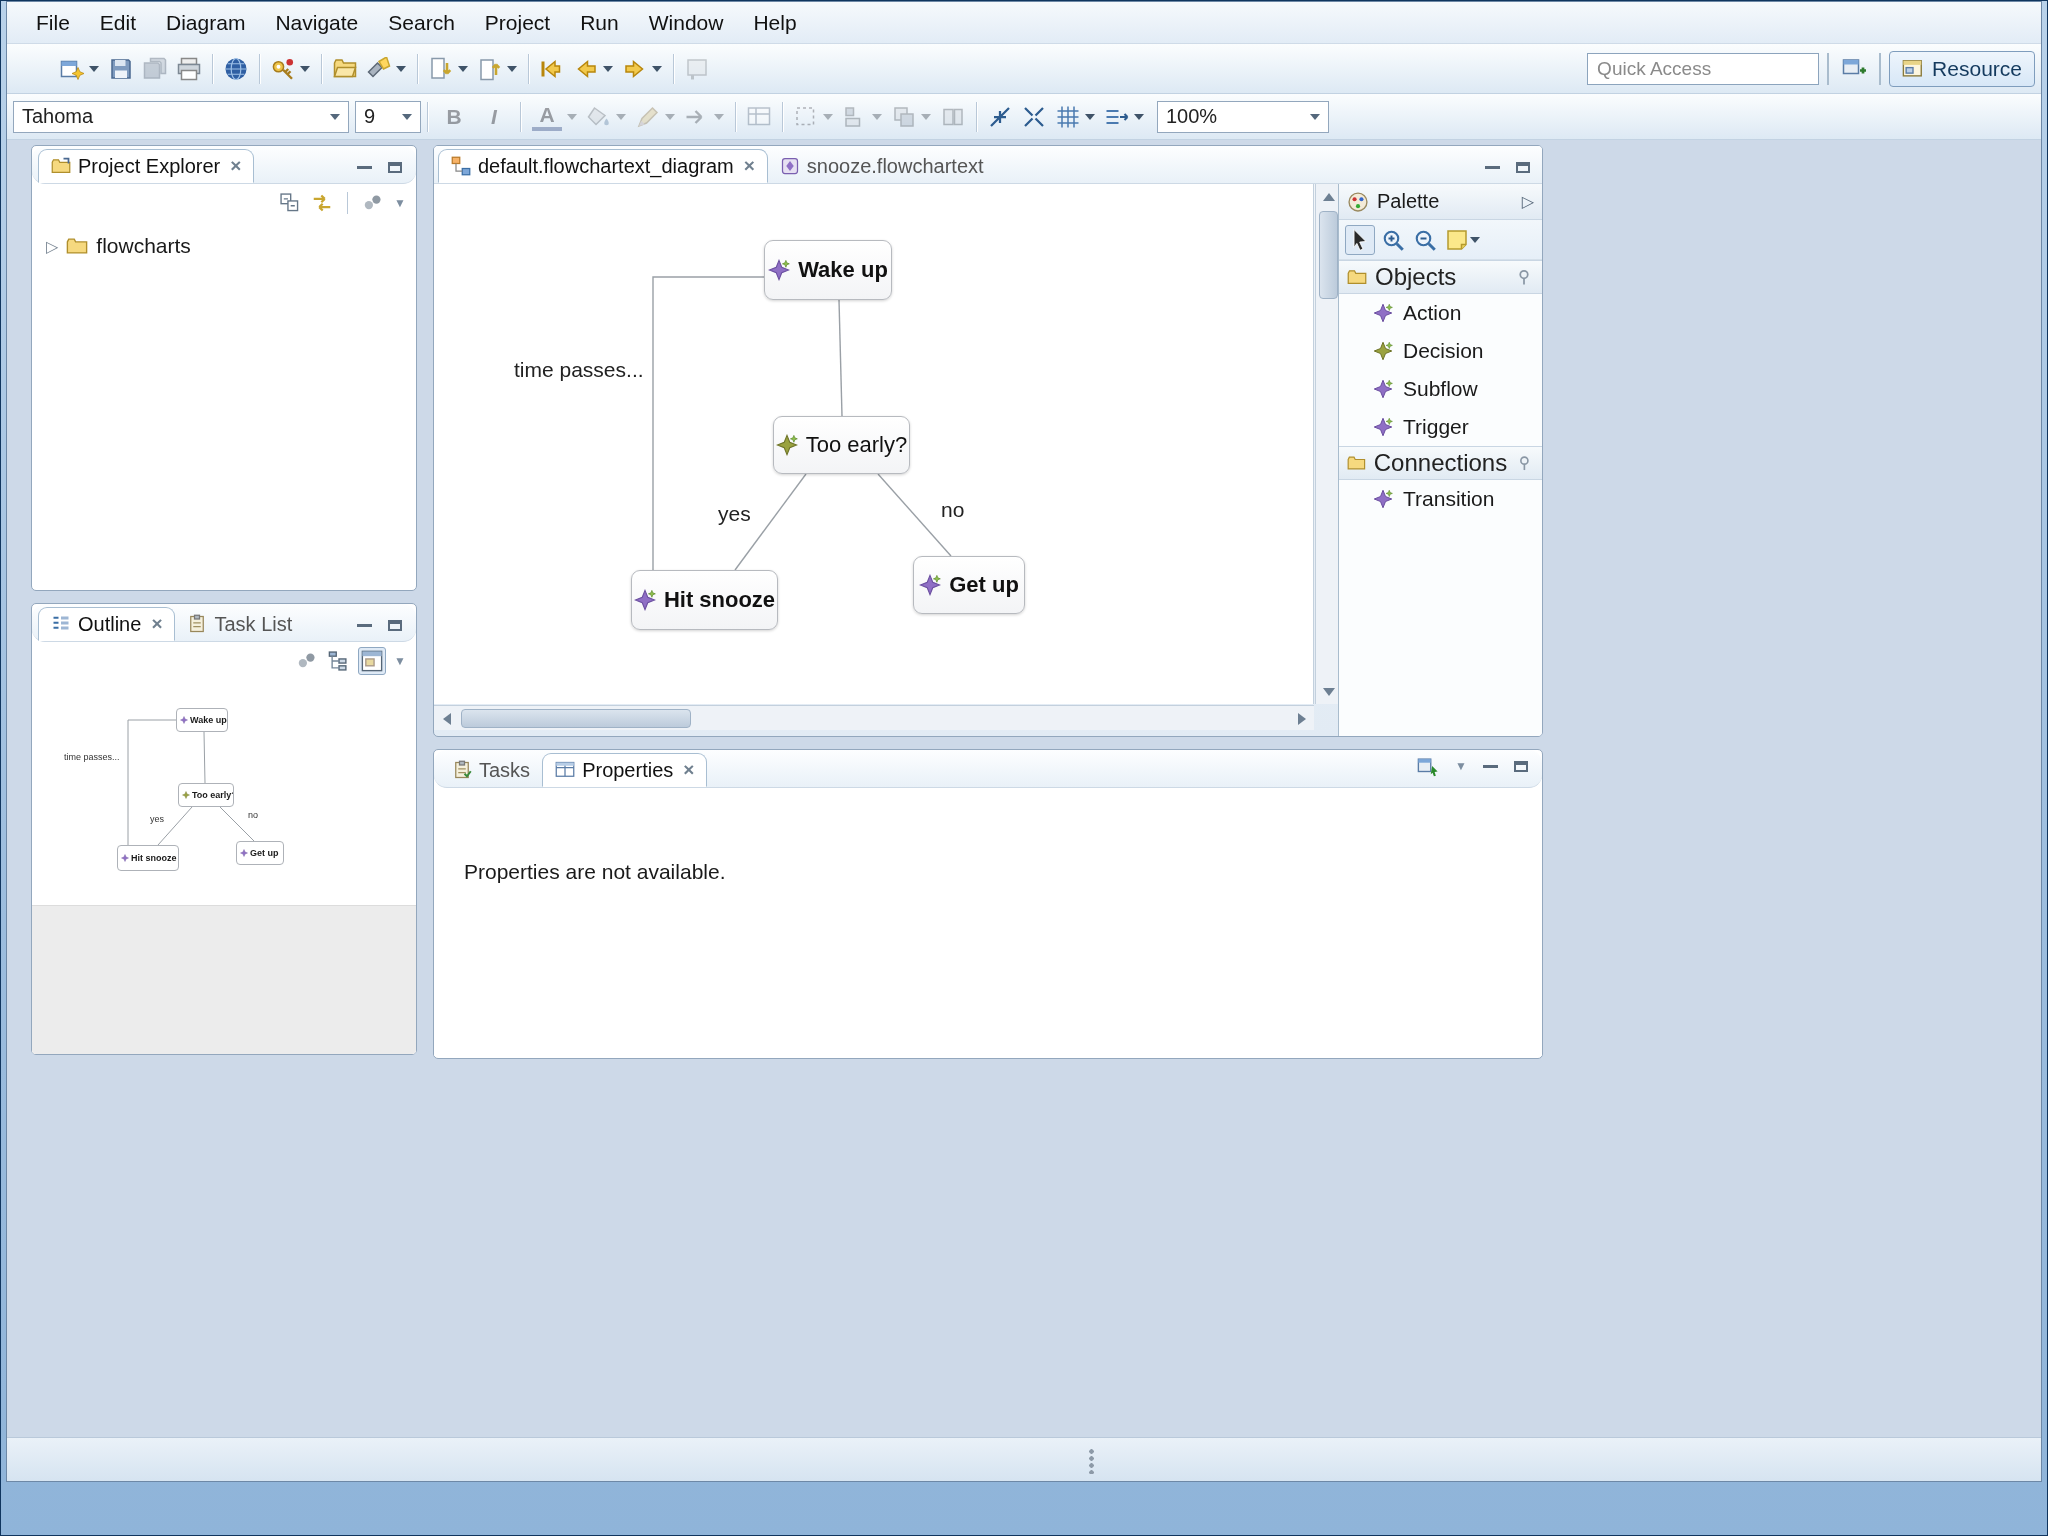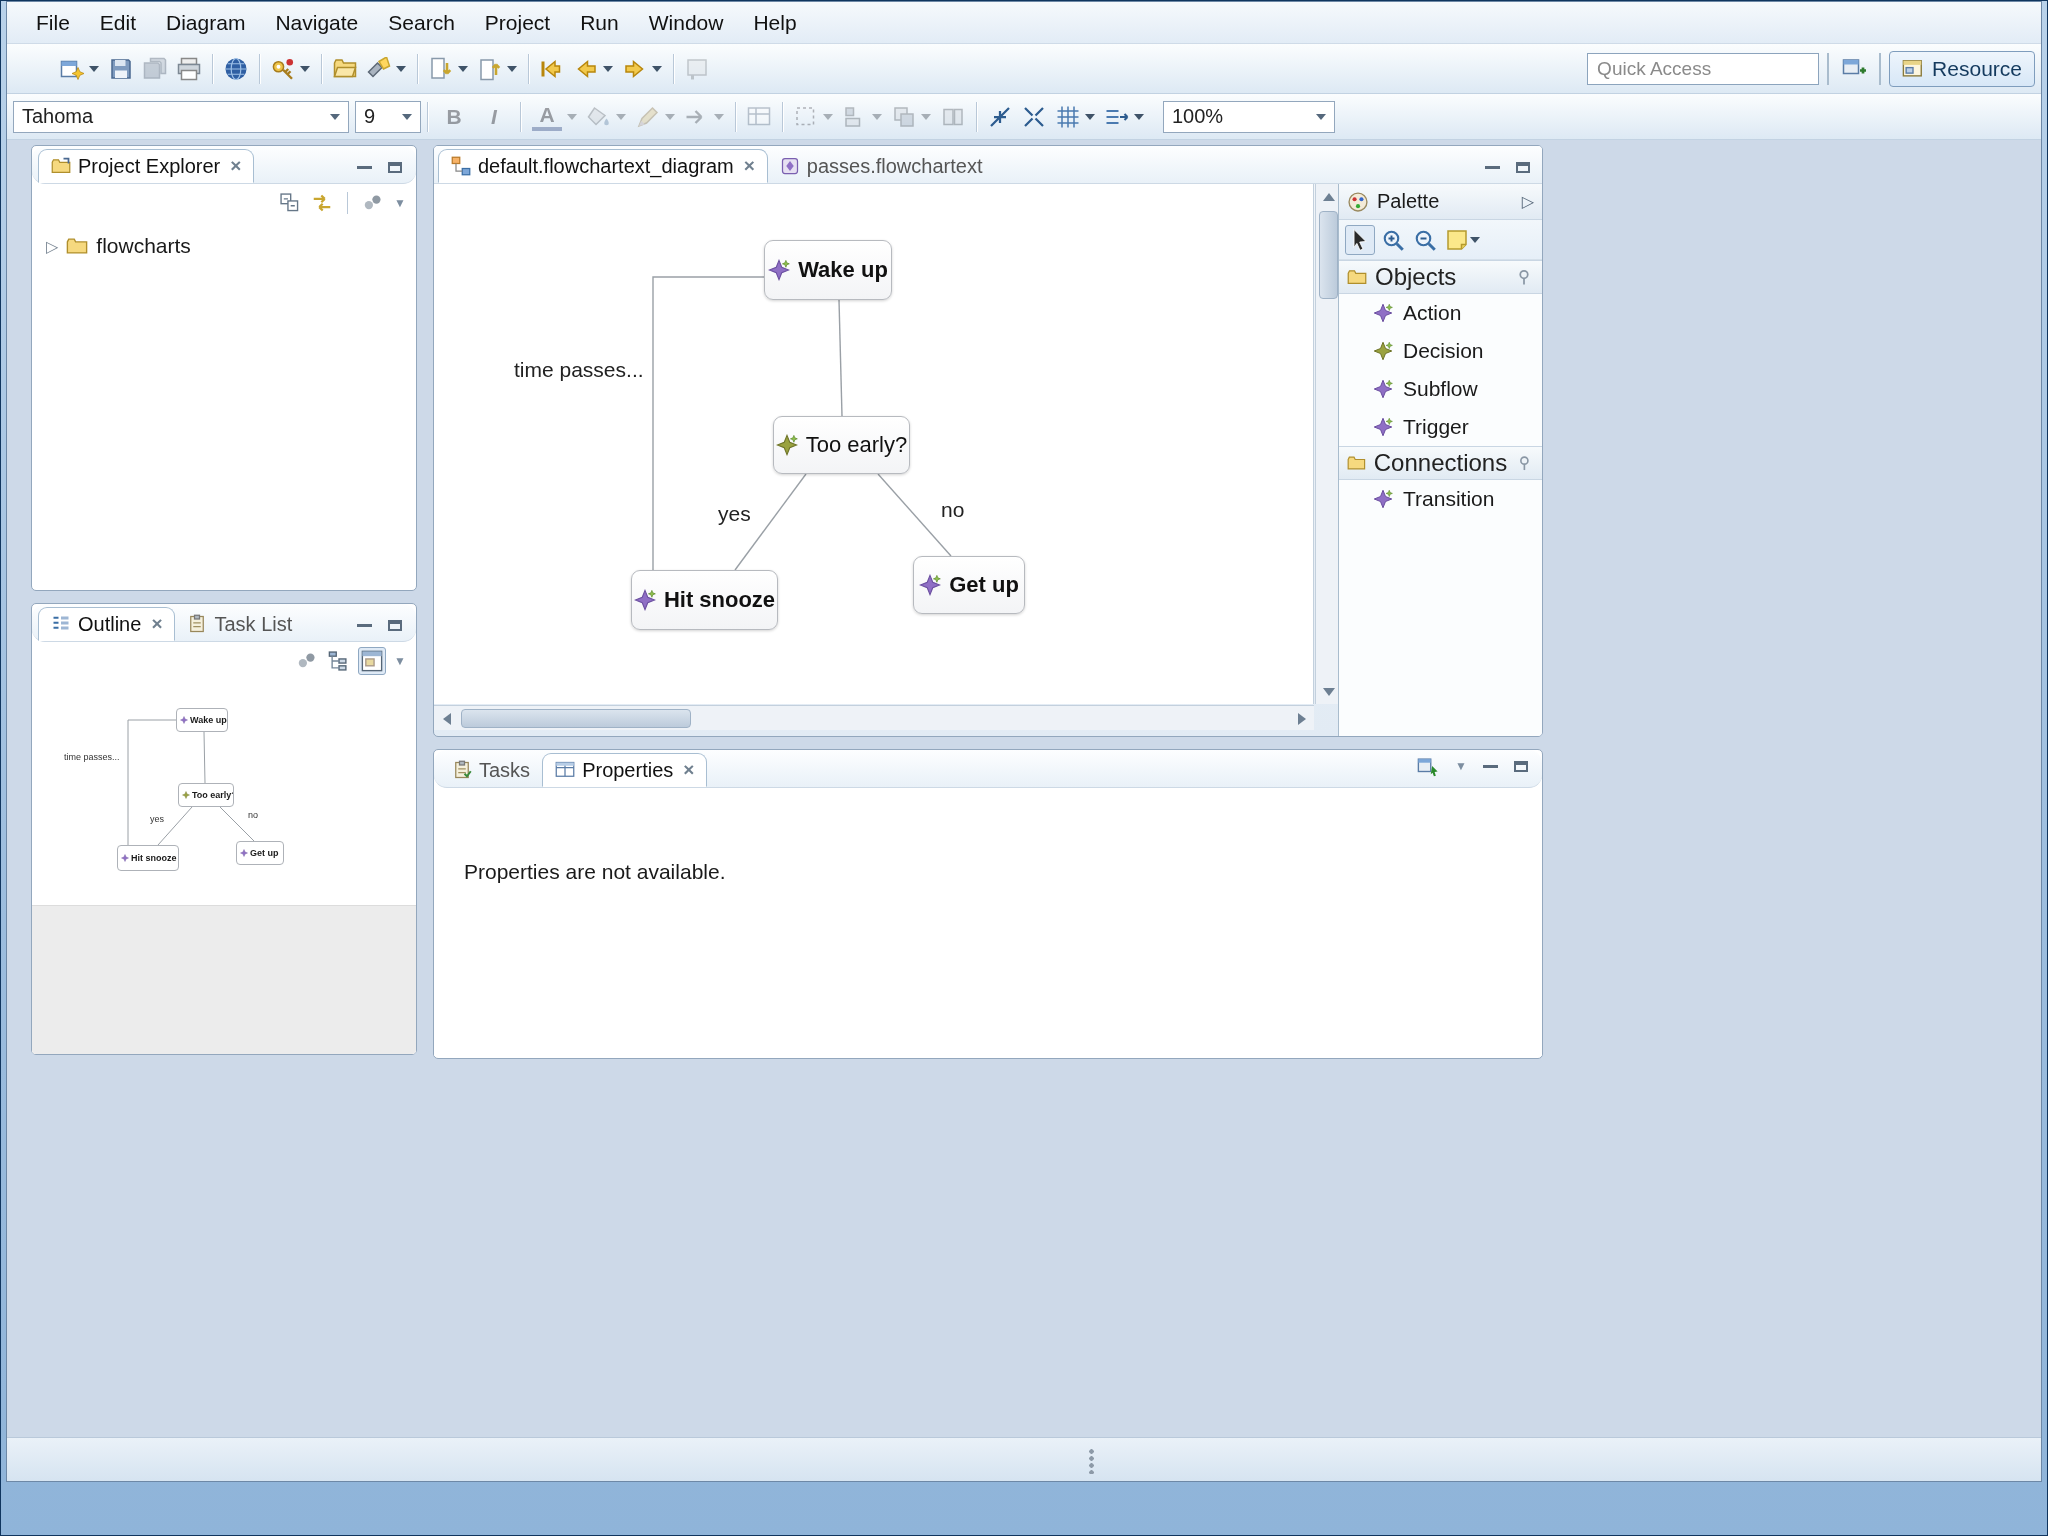--- a/index.html
+++ b/index.html
@@ -375,21 +375,21 @@
           </svg>
         <i class="dd"></i>
       </button>
       <button class="tbtn">
         <svg viewBox="0 0 16 16">
             <path d="M1 4h8M1 8h8M1 12h8" stroke="#4a7ab0" stroke-width="1.4"></path>
             <path d="M10 8h5m0 0l-2-2m2 2l-2 2" stroke="#2d5c8f" stroke-width="1.4" fill="none"></path>
           </svg>
         <i class="dd"></i>
       </button>
-      <div class="combo" style="width:172px;margin-left:14px">
+      <div class="combo" style="width:172px;margin-left:8px">
         <span>100%</span>
         <i class="dd"></i>
       </div>
     </div>
 
     <div class="bench">
 
       <section class="panel" style="left:24px;top:4px;width:386px;height:446px">
         <div class="view-header">
           <div class="vtab active">
@@ -544,21 +544,21 @@
                 <path d="M4 6v6h5" fill="none" stroke="#888"></path>
               </svg>
             <span>default.flowchartext_diagram</span>
             <span class="tclose">×</span>
           </div>
           <div class="vtab">
             <svg viewBox="0 0 16 16">
                 <rect x="2" y="2" width="12" height="12" rx="2" fill="#e6e0f2" stroke="#7a5fb0"></rect>
                 <path d="M8 4l3 4-3 4-3-4z" fill="#8f6fc5"></path>
               </svg>
-            <span>passes.flowchartext</span>
+            <span>snooze.flowchartext</span>
           </div>
           <div class="view-ctrl">
             <span class="vbtn">
                 <span class="ic-min"></span>
               </span>
             <span class="vbtn">
                 <span class="ic-max"></span>
               </span>
           </div>
         </div>

